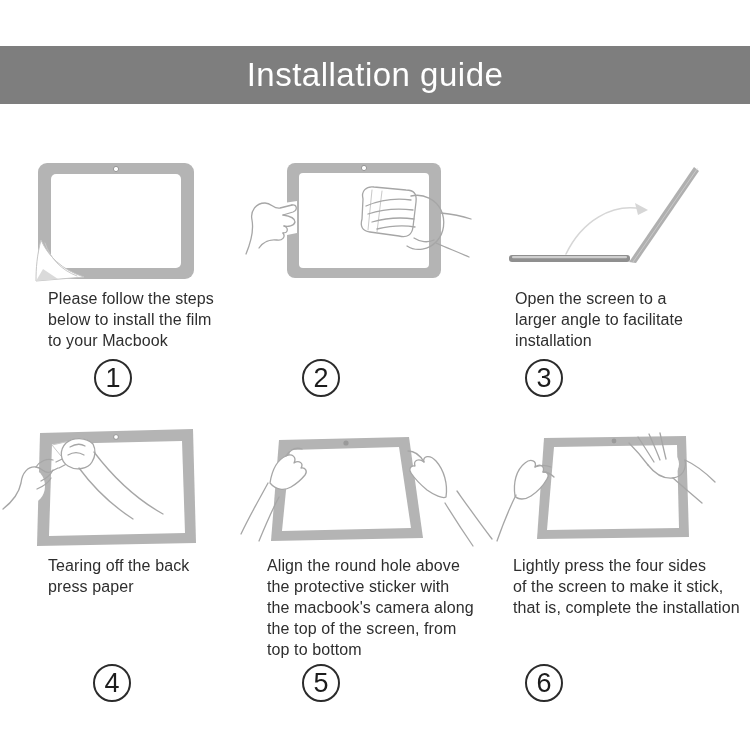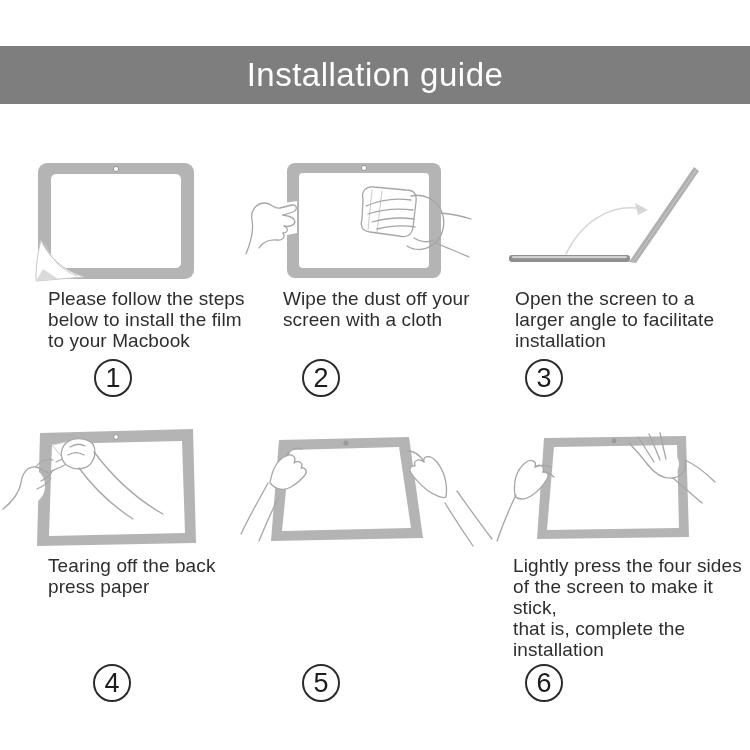--- a/index.html
+++ b/index.html
@@ -7,21 +7,21 @@
     --line-gray:#a6a6a6; --caption-text:#2e2e2e; --circle-border:#2b2b2b; --page-bg:#ffffff;
   }
   *{box-sizing:border-box;margin:0;padding:0}
   html,body{width:750px;height:750px;background:#fff}
   .page{position:relative;width:750px;height:750px;background:var(--page-bg);
         overflow:hidden;font-family:"Liberation Sans",sans-serif}
   .banner{position:absolute;left:0;top:46px;width:750px;height:58px;
           background:var(--banner-bg);display:flex;align-items:flex-start;justify-content:center}
   .banner span{color:var(--banner-text);font-size:33px;letter-spacing:.5px;line-height:58px}
   .art{position:absolute;left:0;top:0;width:750px;height:750px}
-  .caption{position:absolute;white-space:pre-line;font-size:19px;line-height:21px;
+  .caption{position:absolute;white-space:pre-line;font-size:16px;line-height:21px;
            letter-spacing:.1px;color:var(--caption-text);width:240px}
   .badge{position:absolute;width:38px;height:38px;border:2px solid var(--circle-border);
          border-radius:50%;background:#fff;display:flex;align-items:center;justify-content:center;
          font-size:27px;color:#1c1c1c}
   
   .frame{fill:var(--frame-gray)}
   .inner{fill:#ffffff}
   .ln{fill:none;stroke:var(--line-gray);stroke-width:1.3;stroke-linecap:round;stroke-linejoin:round}
   .thin{fill:none;stroke:#c9c9c9;stroke-width:1;stroke-linecap:round}
   .white{fill:#ffffff}
@@ -146,27 +146,30 @@
         <path class="ln" d="M 660,433 C 662,442 664,451 666,459"></path>
         <path class="ln" d="M 648,465 C 655,474 664,479 673,478 C 682,477 687,469 685,460"></path>
         <path class="ln" d="M 685,460 C 696,465 706,473 715,482 M 673,478 C 683,487 693,495 702,503"></path>
       </g>
     </g>
   </svg>
 
   <div class="caption" style="left:48px;top:288px">Please follow the steps
 below to install the film
 to your Macbook</div>
-  <div class="caption" style="left:283px;top:288px">Wipe the dust off your
-screen with a cloth</div>
   <div class="caption" style="left:515px;top:288px">Open the screen to a
 larger angle to facilitate
 installation</div>
   <div class="caption" style="left:48px;top:555px">Tearing off the back
 press paper</div>
+  <div class="caption" style="left:267px;top:555px">Align the round hole above
+the protective sticker with
+the macbook's camera along
+the top of the screen, from
+top to bottom</div>
   <div class="caption" style="left:513px;top:555px">Lightly press the four sides
 of the screen to make it stick,
 that is, complete the installation</div>
 
   <div class="badge" style="left:94px;top:359px">1</div>
   <div class="badge" style="left:302px;top:359px">2</div>
   <div class="badge" style="left:525px;top:359px">3</div>
   <div class="badge" style="left:93px;top:664px">4</div>
   <div class="badge" style="left:302px;top:664px">5</div>
   <div class="badge" style="left:525px;top:664px">6</div>

